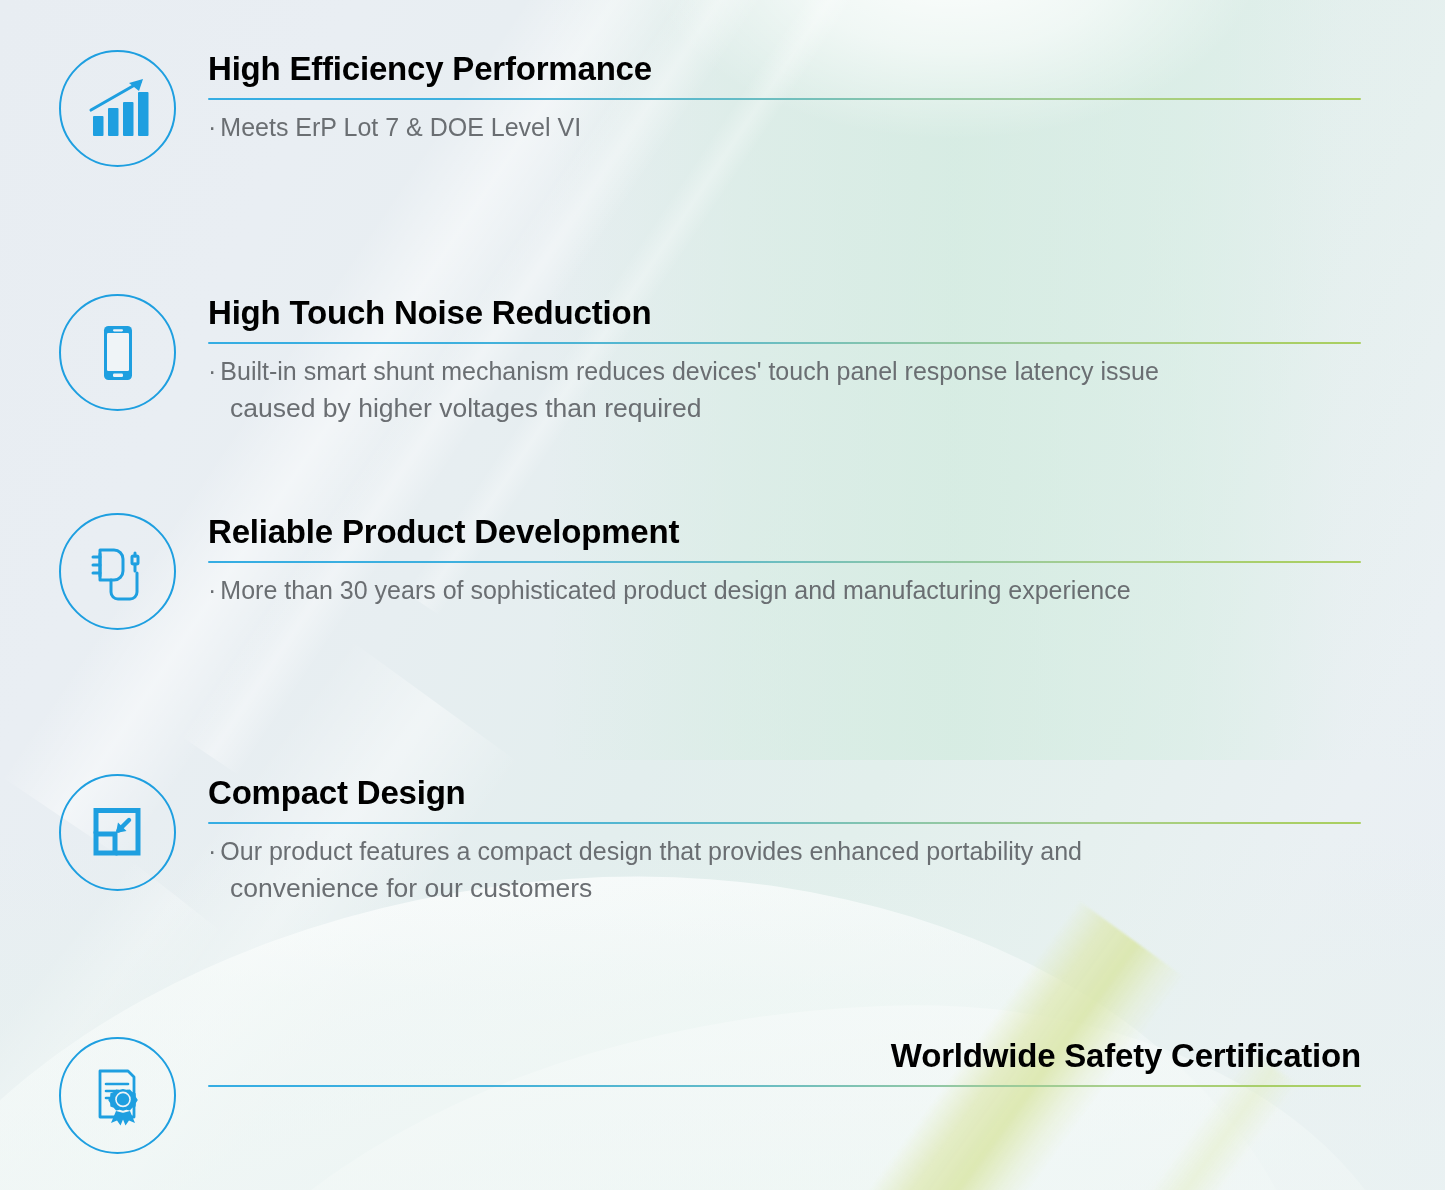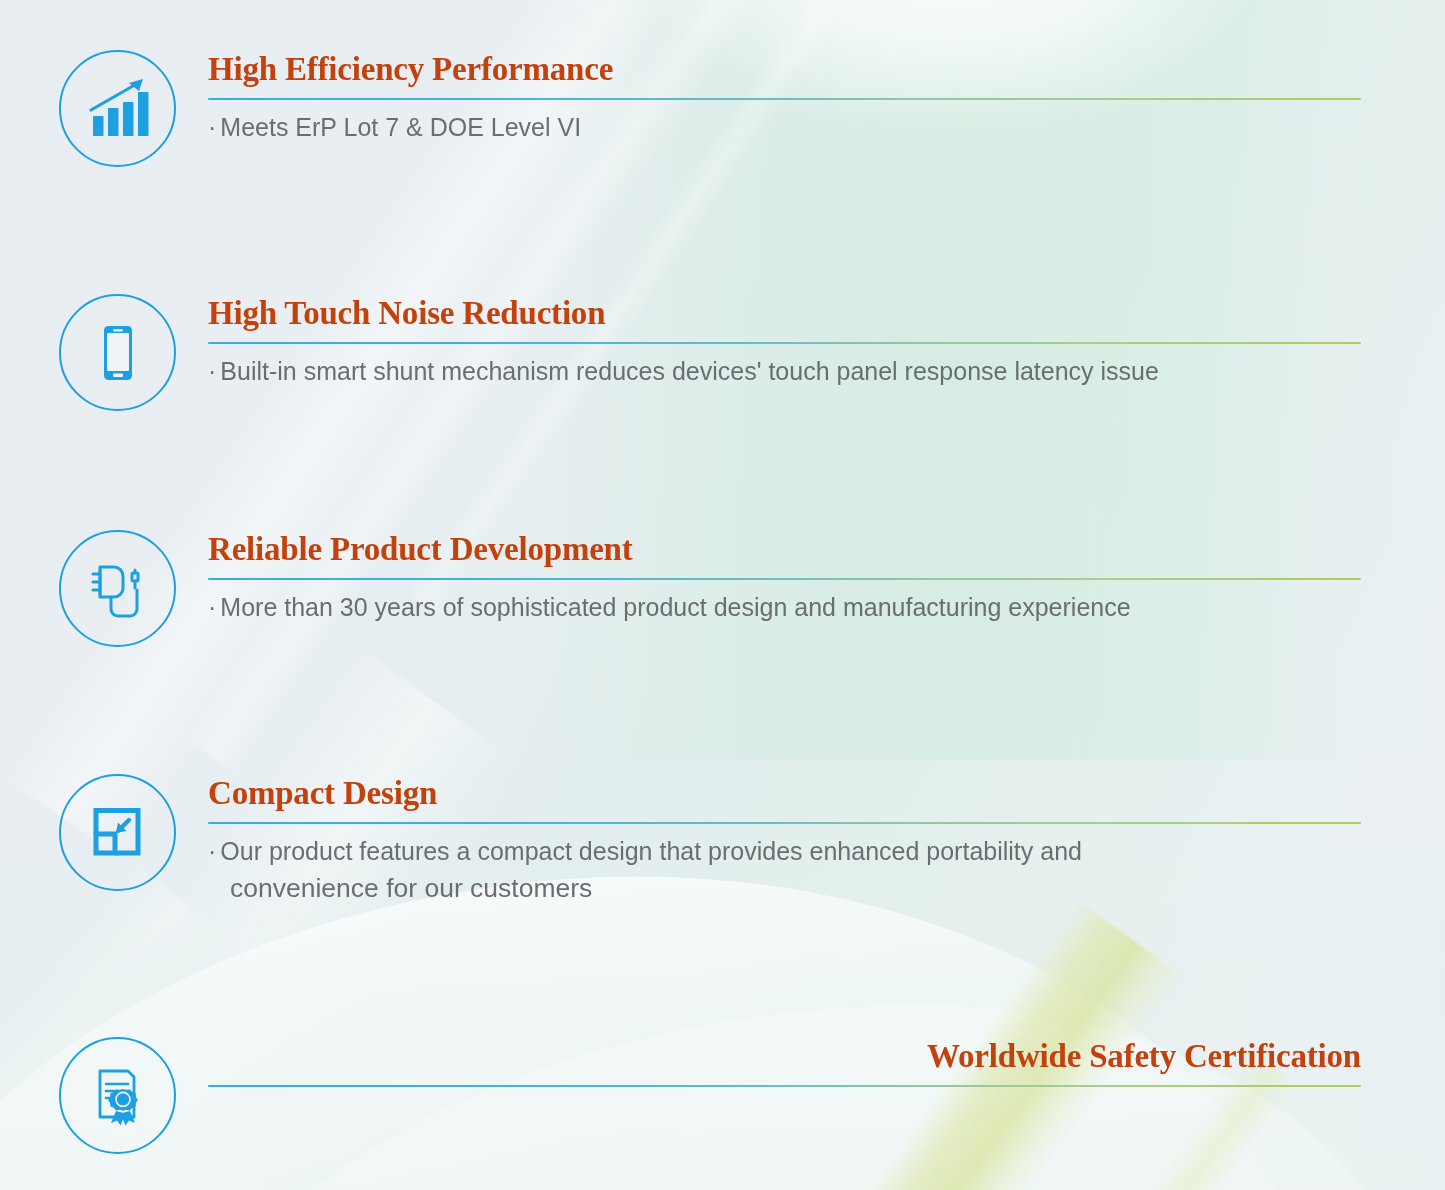--- a/index.html
+++ b/index.html
@@ -188,27 +188,27 @@
     justify-content: center;
     box-sizing: border-box;
   }
 
   .ftext {
     padding-left: 28px;
     padding-top: 2px;
   }
 
   .ftitle {
-    color: #c2410c;
+    color: #000000;
     font-size: 33px;
     font-weight: bold;
     letter-spacing: -0.2px;
     line-height: 1.18;
     white-space: nowrap;
-    font-family: Liberation Serif, serif;
+    font-family: Liberation Sans, sans-serif;
   }
 
   .frule {
     height: 2.2px;
     margin-top: 9px;
     margin-bottom: 9px;
     background: linear-gradient(90deg,
       #35ADE3 0%,
       #3EB0DE 22%,
       #62BBC8 45%,
@@ -236,21 +236,21 @@
     padding-left: 22px;
     white-space: nowrap;
     font-family: "Liberation Sans", sans-serif;
   }
 
   
   #feat-0 { top: 48px; }
   #feat-0 .frule { width: 1153px; }
   #feat-1 { top: 292px; }
   #feat-1 .frule { width: 1153px; }
-  #feat-2 { top: 528px; }
+  #feat-2 { top: 511px; }
   #feat-2 .frule { width: 1153px; }
   #feat-3 { top: 772px; }
   #feat-3 .frule { width: 1153px; }
   #feat-4 { top: 1035px; text-align: right; }
   #feat-4 .frule { width: 1153px; }
 </style>
 </head>
 <body>
 
 <div id="page">
@@ -303,20 +303,21 @@
             <rect x="24" y="15" width="22" height="38" rx="1.2" fill="#EFF4F7"></rect>
             <rect x="30" y="11.3" width="10" height="2.1" rx="1.05" fill="#EFF4F7"></rect>
             <rect x="30" y="55.5" width="10" height="3.4" rx="1.2" fill="#EFF4F7"></rect>
           </svg>
         </div>
       </div>
       <div class="ftext">
         <div class="ftitle">High Touch Noise Reduction</div>
         <div class="frule"></div>
         <div class="fline"><span class="bullet">·</span><span>Built-in smart shunt mechanism reduces devices' touch panel response latency issue</span></div>
+        <div class="wrapline">caused by higher voltages than required</div>
       </div>
     </div>
 
     <div class="feature" id="feat-2">
       <div class="icon-wrap">
         <div class="icon-circle">
           <svg width="80" height="72" viewBox="0 0 80 72" aria-hidden="true">
             <g fill="none" stroke="#1E9FE0" stroke-width="3" stroke-linecap="round" stroke-linejoin="round">
               <path d="M22 14 h14 a9 9 0 0 1 9 9 v12 a9 9 0 0 1 -9 9 h-14 z"></path>
               <path d="M22 18 v22"></path>

